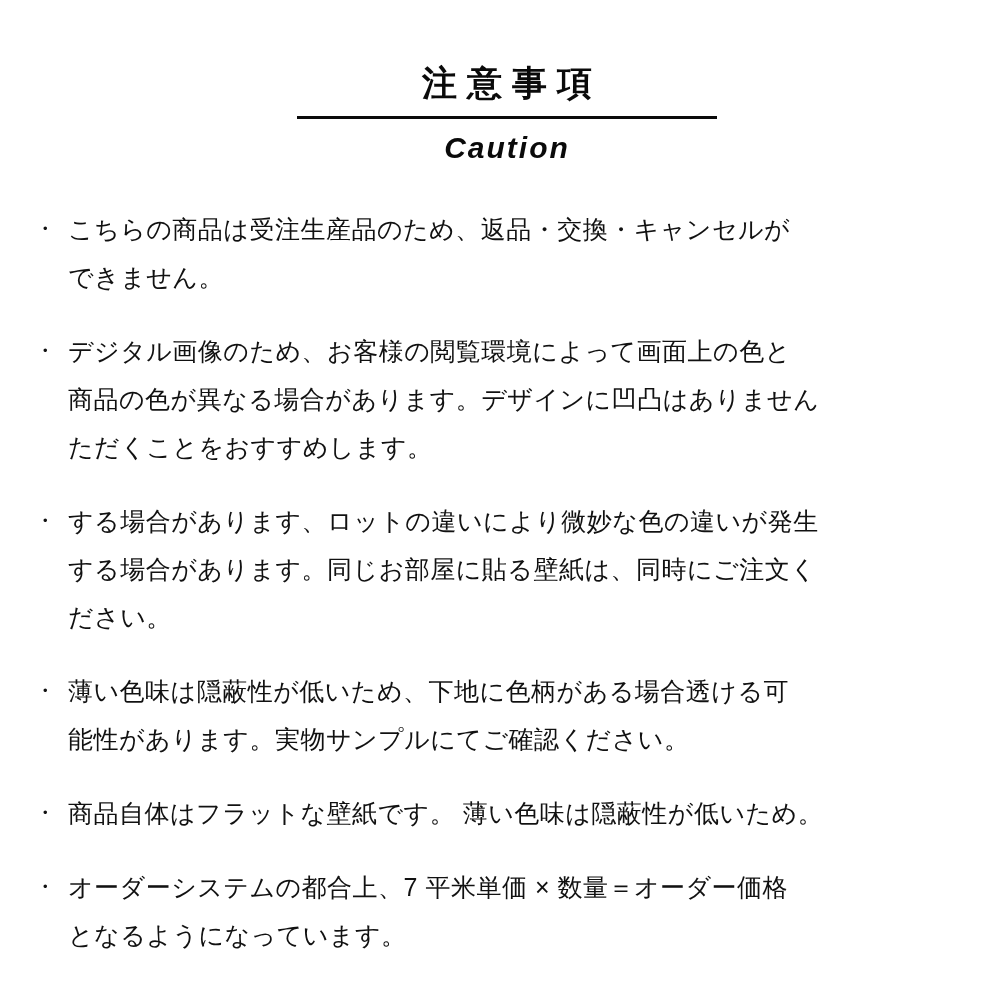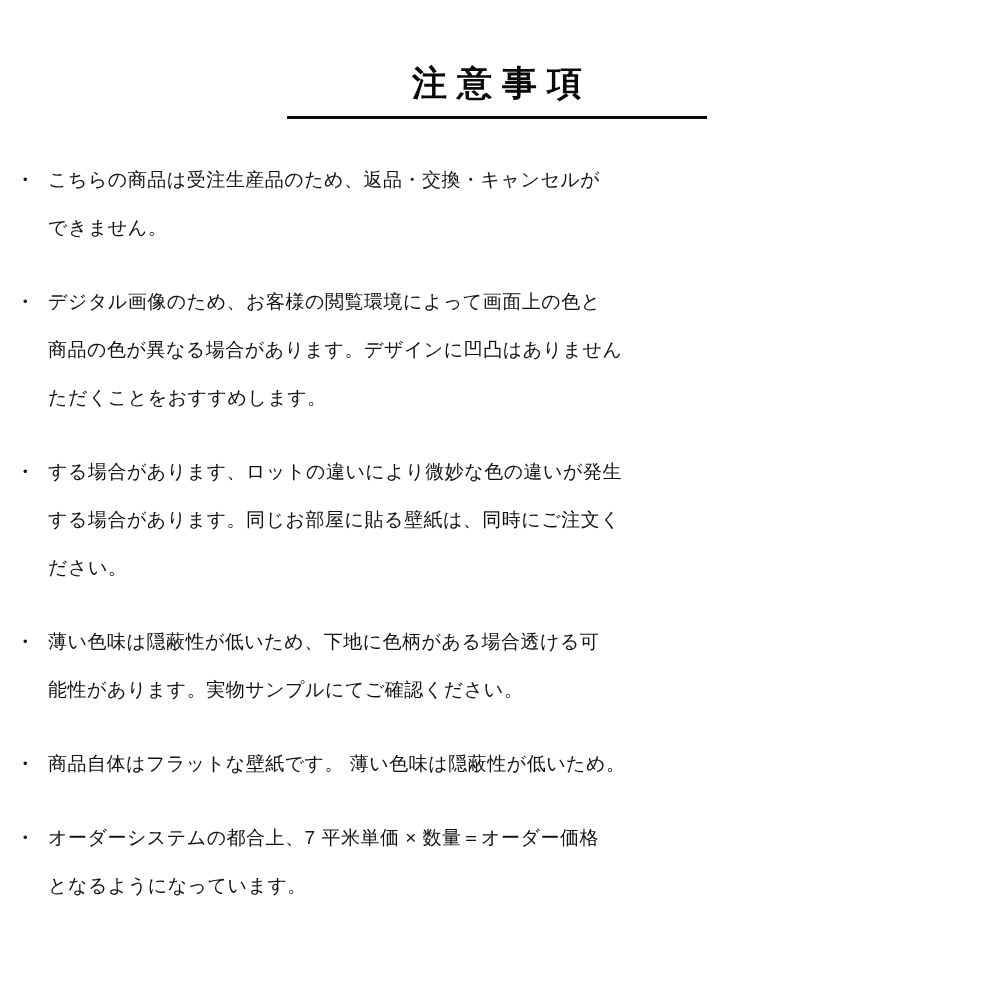--- a/index.html
+++ b/index.html
@@ -7,21 +7,21 @@
     width: 1000px;
     height: 1000px;
     background: #ffffff;
     font-family: "Liberation Sans", "DejaVu Sans", sans-serif;
     color: #111111;
     overflow: hidden;
   }
   .page {
     width: 1000px;
     height: 852px;
-    padding: 62px 18px 0 12px;
+    padding: 62px 18px 0 32px;
   }
   .header {
     text-align: center;
   }
   .title {
     font-size: 35px;
     font-weight: 700;
     letter-spacing: 10px;
     text-indent: 10px;
     line-height: 42px;
@@ -55,35 +55,36 @@
     flex: 0 0 36px;
     width: 36px;
     font-size: 22px;
     line-height: 48px;
     text-align: left;
     padding-left: 2px;
     color: #111111;
   }
   .item-text {
     flex: 1 1 auto;
-    font-size: 19px;
+    font-size: 25px;
     line-height: 48px;
     letter-spacing: 0.5px;
     white-space: pre-line;
     color: #111111;
   }
 </style>
 </head>
 <body>
 
 <div class="page">
 
   <div class="header">
     <div class="title">注意事項</div>
     <div class="divider"></div>
+    <div class="subtitle">Caution</div>
   </div>
 
   <div class="caution-list">
 
     <div class="caution-item">
       <span class="bullet">・</span>
       <span class="item-text">こちらの商品は受注生産品のため、返品・交換・キャンセルが
 できません。</span>
     </div>
 

